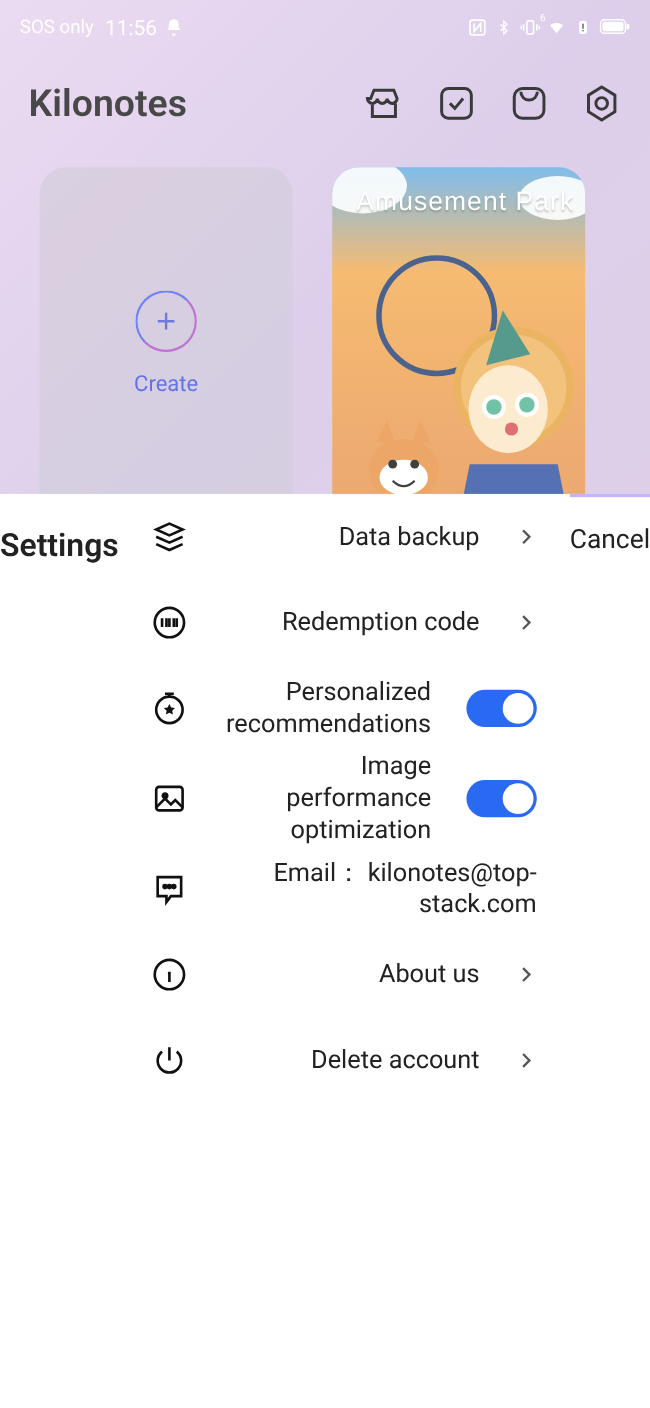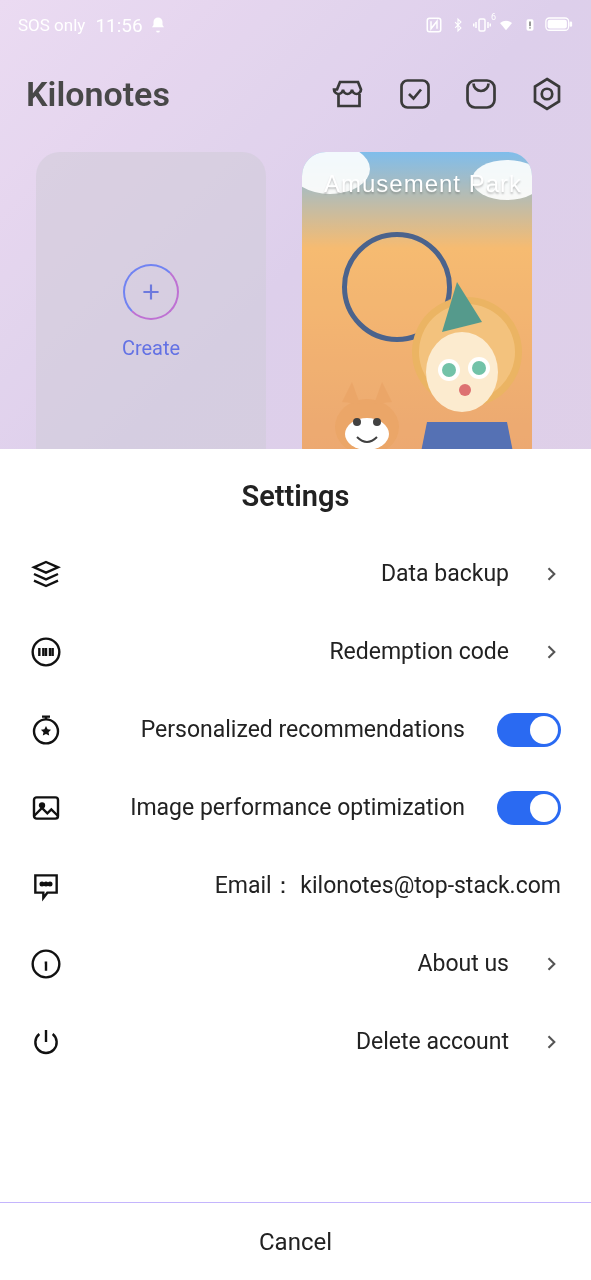--- a/index.html
+++ b/index.html
@@ -115,21 +115,21 @@
 
   
   .sheet {
     position: absolute;
     left: 0; right: 0; bottom: 0;
     height: 831px;
     background: #fff;
     border-top-left-radius: 0;
     border-top-right-radius: 0;
     display: flex;
-    flex-direction: column;
+    flex-direction: row;
   }
   .sheet-title {
     text-align: center;
     font-size: 29px;
     font-weight: 600;
     color: #222;
     padding: 30px 0 22px 0;
   }
   .settings-list {
     flex: 1;
@@ -172,21 +172,21 @@
     position: absolute;
     width: 28px; height: 28px;
     background: #fff;
     border-radius: 50%;
     top: 3px;
   }
   .toggle.on .toggle-knob { right: 3px; }
   .toggle.off .toggle-knob { left: 3px; }
 
   .sheet-footer {
-    border-top: 1px solid #c4b5fd;
+    border-top: 3px solid #c4b5fd;
     height: 78px;
     display:flex; align-items:flex-end; justify-content:center;
   }
   .cancel-btn {
     font-size: 24px;
     color: #222;
     width:100%; height:100%;
     display:flex; align-items:center; justify-content:center;
   }
 </style>

